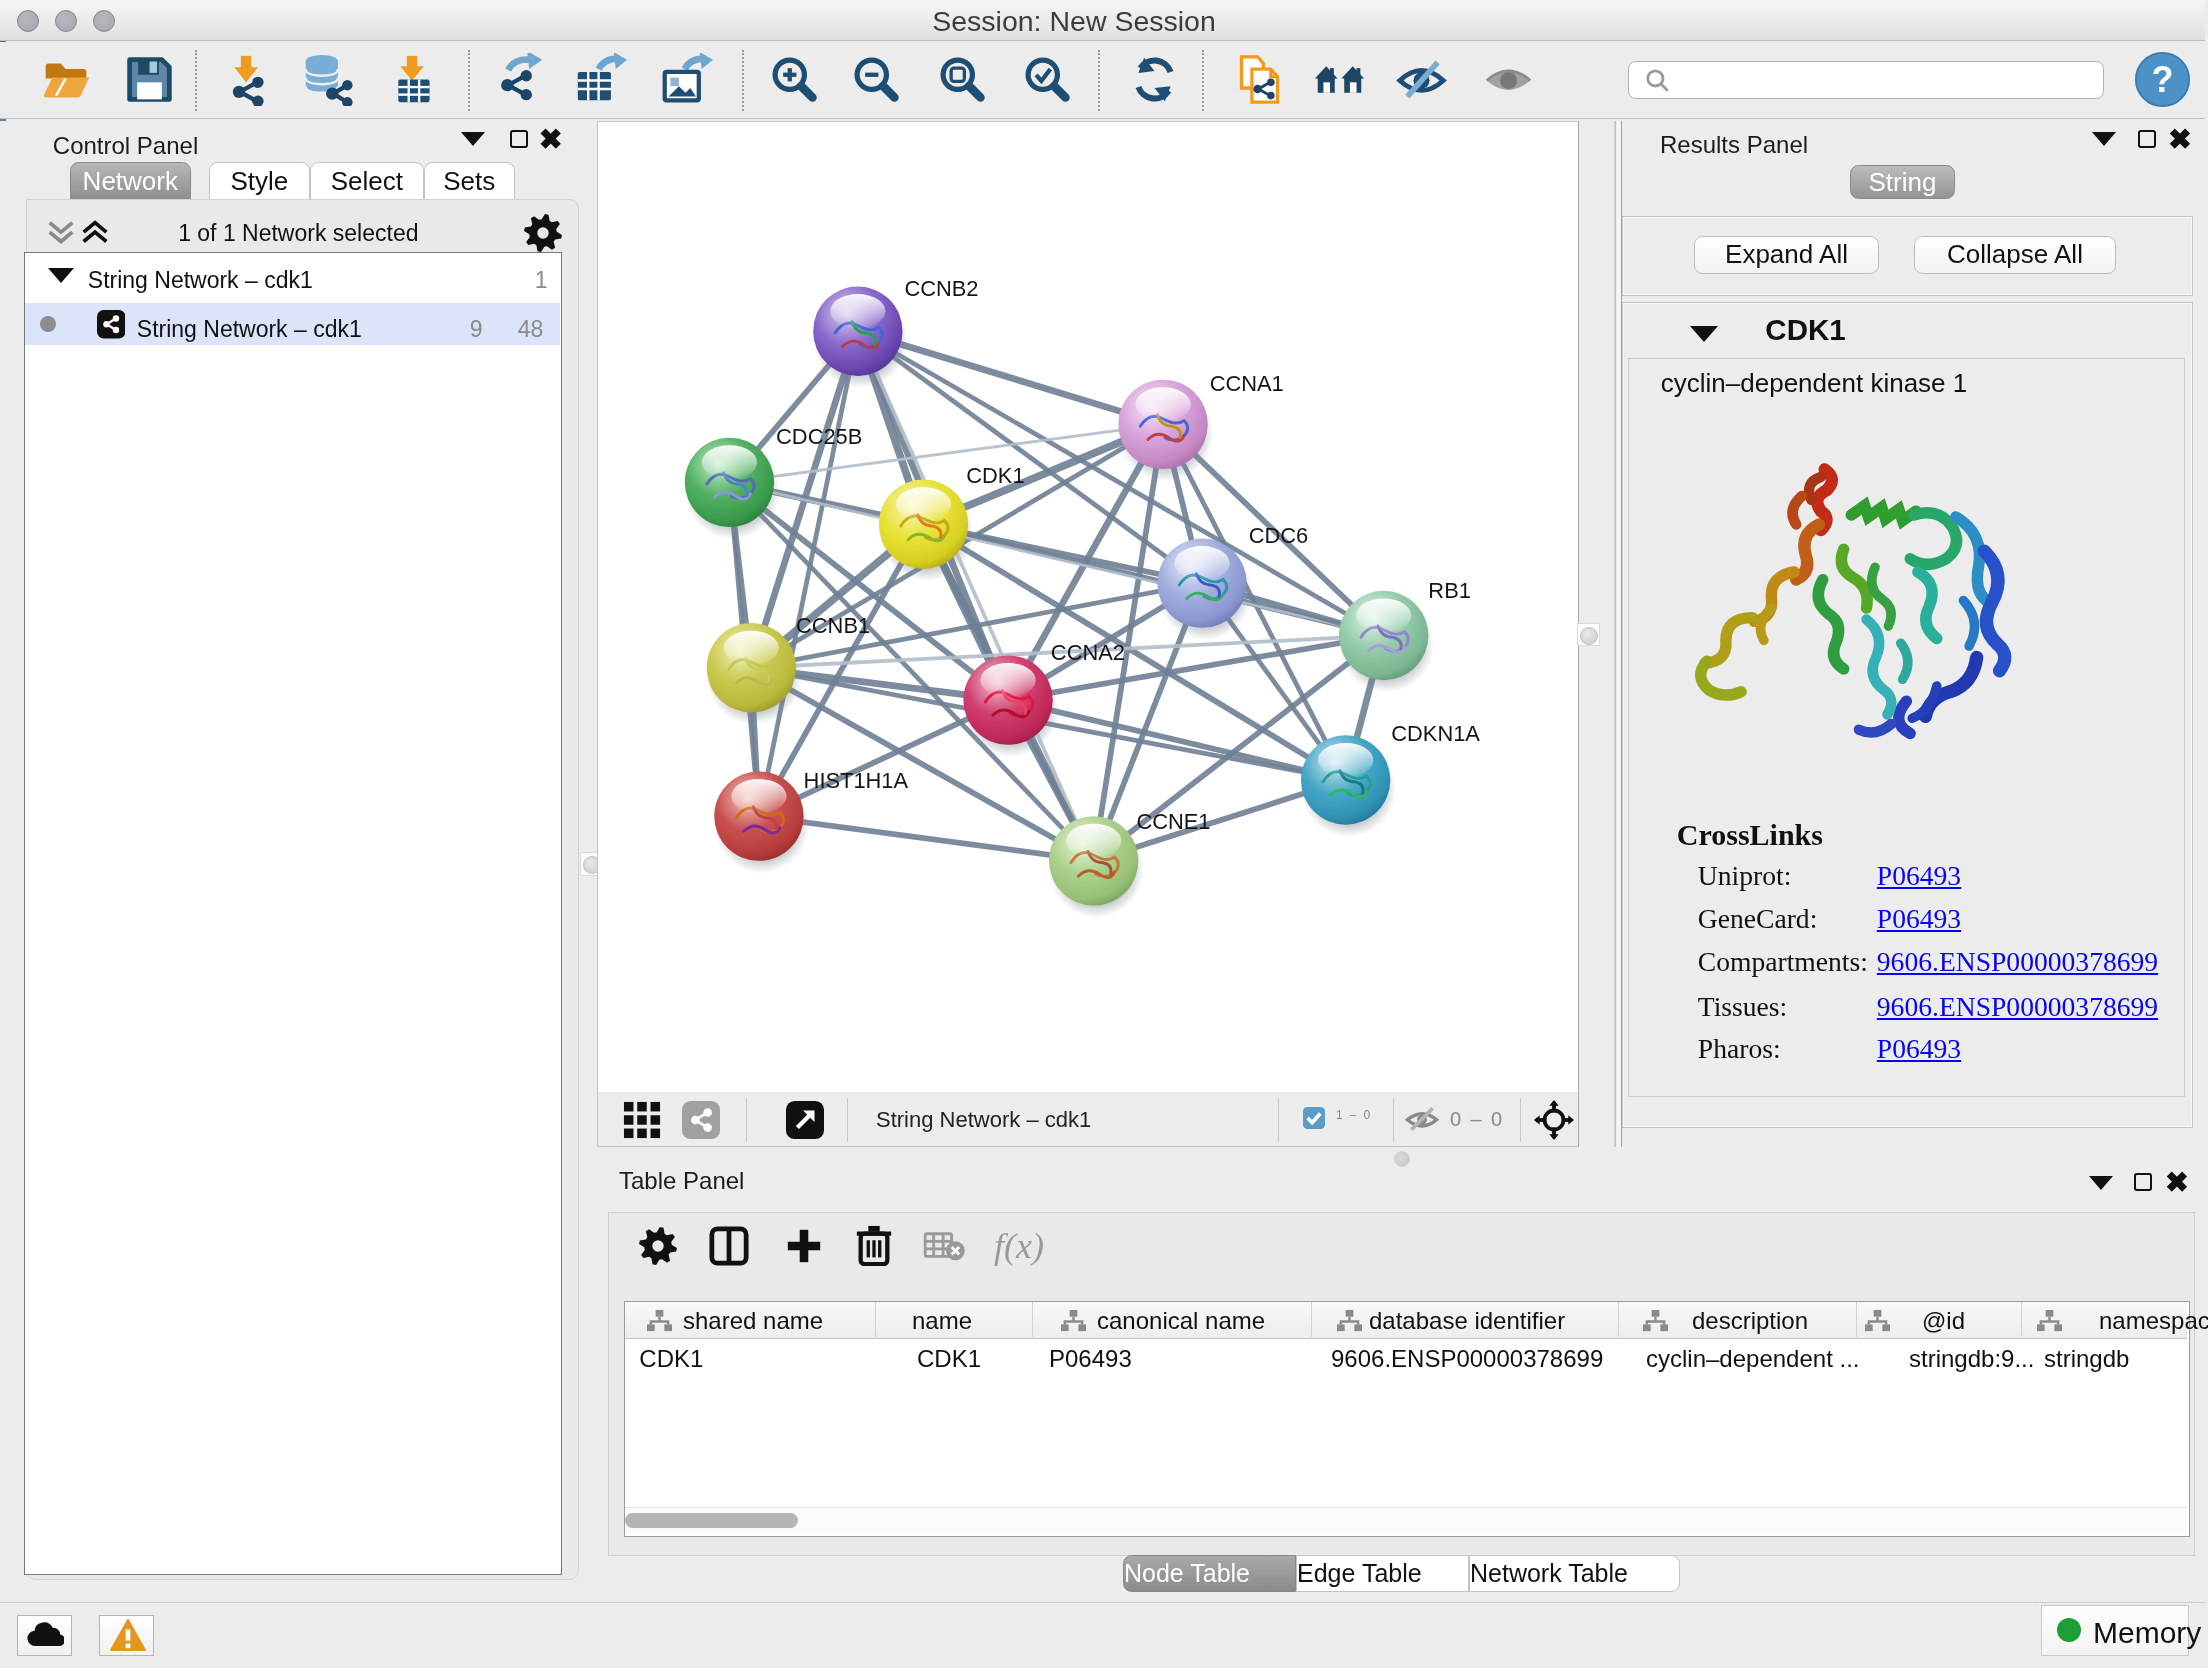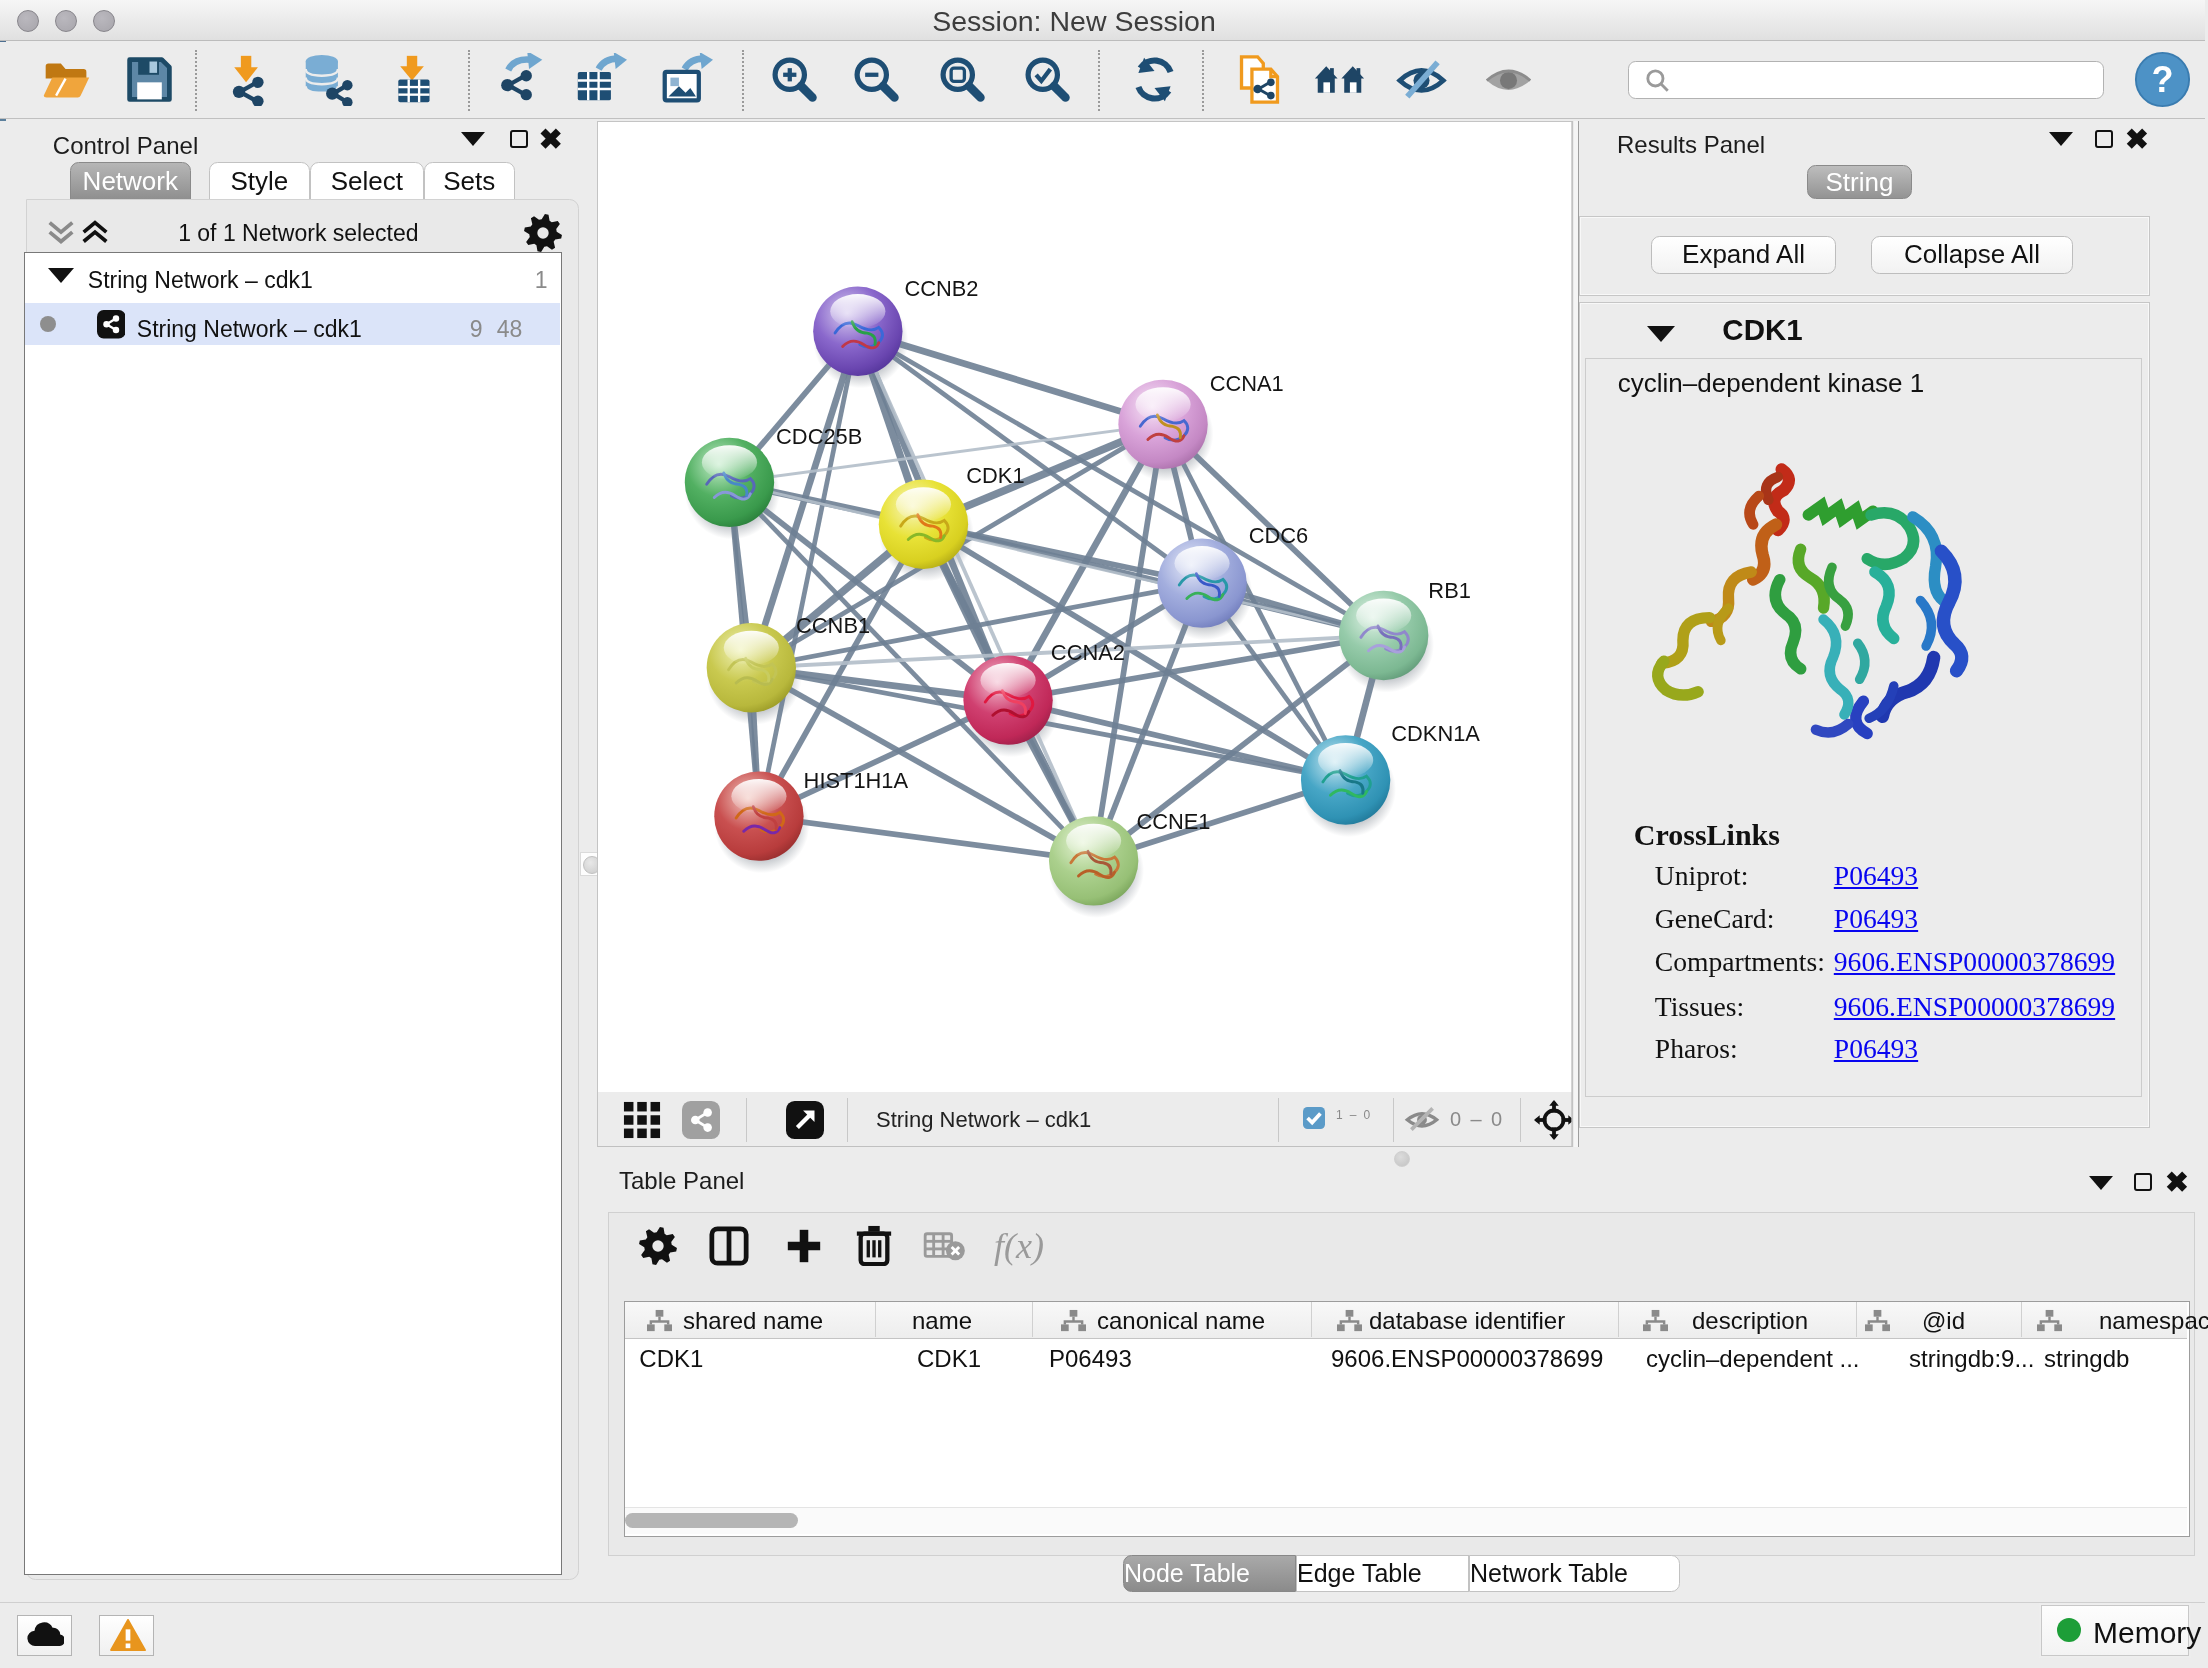--- a/index.html
+++ b/index.html
@@ -27,21 +27,21 @@
 #netlabel{font-size:23px;color:#111}
 .gray{color:#8a8a8a}
 
 #canvas{left:597px;top:121px;width:982px;height:971px;background:#fff;border-left:1.9px solid #c4c4c4;border-top:1px solid #c4c4c4;border-right:1.9px solid #a8a8a8}
 #cvtb{left:597px;top:1092px;width:982px;height:55px;background:#ececec;border-left:1.9px solid #c4c4c4;border-right:1.9px solid #a8a8a8;border-bottom:1.9px solid #c0c0c0}
 .vsep{top:5.7px;height:44px;width:0;border-left:1.9px solid #c8c8c8}
 
 .knob{background:#fdfdfd;border:1px solid #dadada}
 .knob i{display:block;margin:2.9px auto;width:18px;height:18px;border-radius:50%;background:radial-gradient(circle at 40% 35%,#e8e8e8,#cacaca);border:1px solid #c0c0c0}
 
-#rp{left:1578px;top:121px;width:584px;height:1026px;background:#ececec;border-left:1.9px solid #9e9e9e;box-shadow:-4.8px 0 0 #f5f5f5,-6.7px 0 0 #c2c2c2}
+#rp{left:1621px;top:121px;width:584px;height:1026px;background:#ececec;border-left:1.9px solid #9e9e9e;box-shadow:-4.8px 0 0 #f5f5f5,-6.7px 0 0 #c2c2c2}
 #rp-title{left:38px;top:9.5px;font-size:24px;color:#1c1c1c}
 #stringtab{left:228px;top:44px;width:105px;height:34px;background:linear-gradient(#bdbdbd,#939393);border:1px solid #8a8a8a;border-radius:8.6px;color:#fff;font-size:26px;text-align:center;line-height:32px}
 .rbox{left:0;width:571px;background:#ececec;border:1.9px solid #c6c6c6;box-shadow:inset 0 0 0 1px #f8f8f8}
 .btn{top:23px;height:38px;background:linear-gradient(#ffffff,#f2f2f2);border:1.9px solid #bdbdbd;border-radius:8.6px;font-size:26px;color:#111;text-align:center;line-height:34px}
 #cdk-inner{left:4.8px;top:55px;width:557px;height:739px;background:#ececec;border:1.9px solid #cccccc}
 .serif{font-family:"Liberation Serif",serif}
 .link{color:#0805f0;text-decoration:underline}
 
 #tp-title{font-size:24px;color:#1c1c1c}
 #tp{left:608px;top:1212px;width:1587px;height:344px;background:#e9e9e9;border:1px solid #d0d0d0;border-radius:0}
@@ -274,21 +274,21 @@
           <circle cx="20" cy="9" r="3.4"></circle>
           <circle cx="20" cy="21" r="3.4"></circle>
         </g>
         <g stroke="#fff" stroke-width="2.4">
           <line x1="10" y1="15" x2="20" y2="9"></line>
           <line x1="10" y1="15" x2="20" y2="21"></line>
         </g>
       </svg>
     <div class="abs" id="netlabel2" style="left:112px;top:63px;font-size:23px;color:#111">String Network – cdk1</div>
     <div class="abs gray" style="left:445px;top:63px;font-size:23px">9</div>
-    <div class="abs gray" style="left:472px;top:63px;font-size:23px">48</div>
+    <div class="abs gray" style="left:493px;top:63px;font-size:23px">48</div>
   </div>
   <div class="abs knob" style="left:576px;top:731px;width:24px;height:24px">
       <i></i>
     </div>
 </div>
 
 <div class="abs" id="canvas">
 <svg class="abs" style="left:0;top:0" width="978" height="968" viewBox="628 128 1028 1018">
 <defs>
 <linearGradient id="gloss" x1="0" y1="0" x2="0" y2="1">

